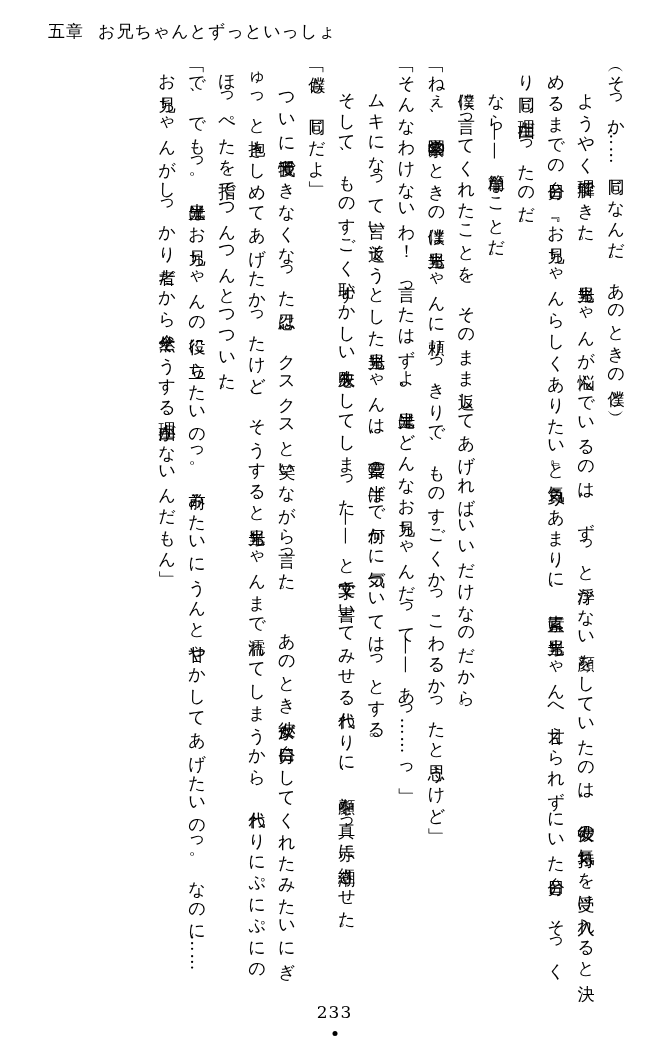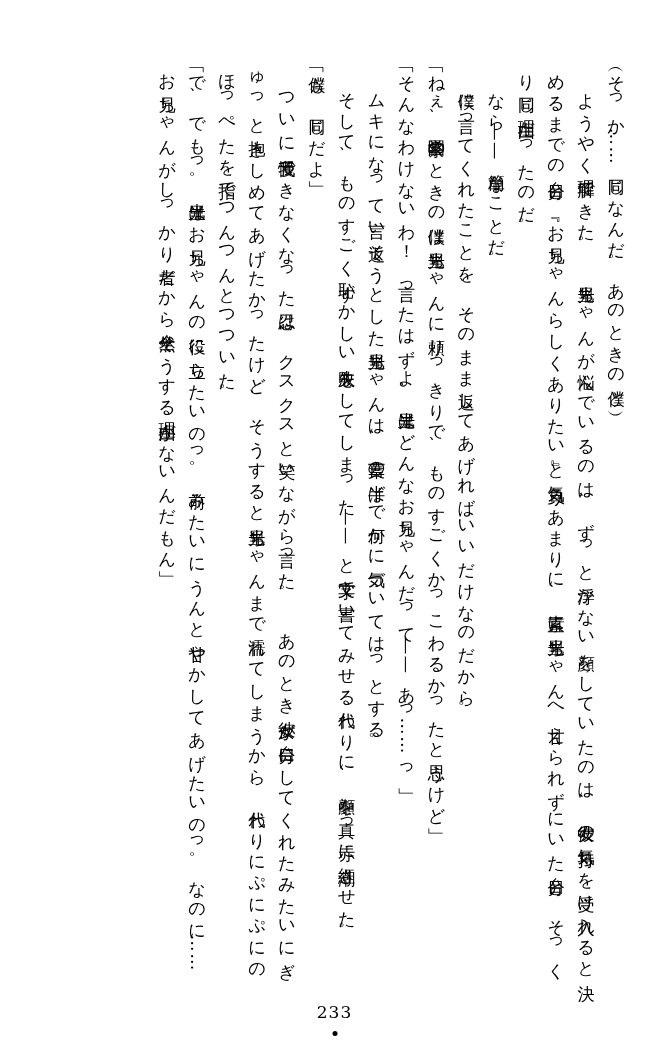--- a/index.html
+++ b/index.html
@@ -82,20 +82,23 @@
     height: 5px;
     border-radius: 50%;
     background: #000;
   }
 </style>
 </head>
 <body>
 
 <div class="page">
 
+  <div class="header">
+    <span class="chap">五章</span><span>お兄ちゃんとずっといっしょ</span>
+  </div>
 
   <div class="body-text">
     <p>（そっか……同じなんだ。あのときの僕と）</p>
     <p>　ようやく理解できた。　光里ちゃんが悩んでいるのは、ずっと浮かない顔をしていたのは、彼女の気持ちを受け入れると決めるまでの自分と、『お兄ちゃんらしくありたい』と気負うあまりに、素直に光里ちゃんへ甘えられずにいた自分と、そっくり同じ理由だったのだ。</p>
     <p>　なら——簡単なことだ。</p>
     <p>　僕に言ってくれたことを、そのまま返してあげればいいだけなのだから。</p>
     <p>「ねぇ、学園祭のときの僕は光里ちゃんに頼りっきりで、ものすごくかっこわるかったと思うけど」</p>
     <p>「そんなわけないわ！　言ったはずよ、光里はどんなお兄ちゃんだって——あっ……っ」</p>
     <p>　ムキになって言い返そうとした光里ちゃんは、言葉の半ばで何かに気づいてはっとする。</p>
     <p>　そして、ものすごく恥ずかしい失敗をしてしまった——と文字で書いてみせる代わりに、顔中を真っ赤に紅潮させた。</p>

